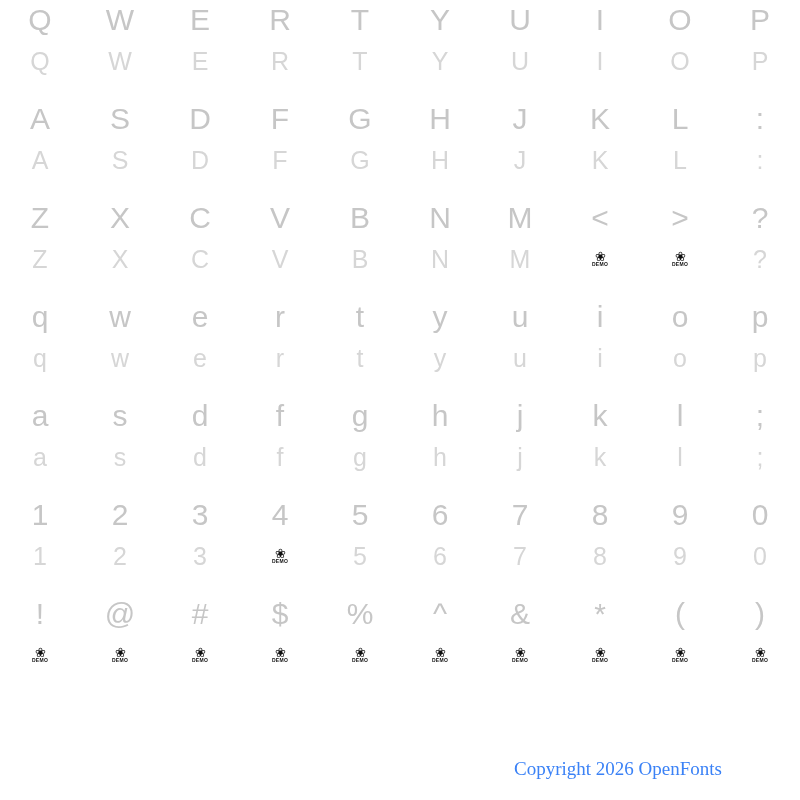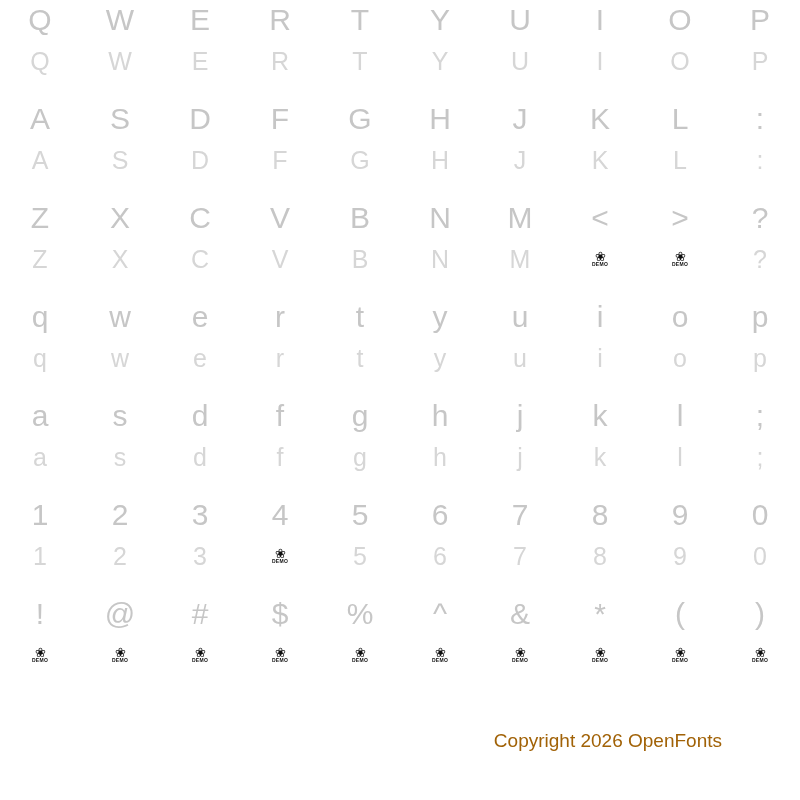--- a/index.html
+++ b/index.html
@@ -71,24 +71,24 @@
   .demo-mark .demo-word {
     font-size: 5px;
     font-weight: 700;
     letter-spacing: 0.3px;
     color: #111;
     line-height: 6px;
   }
   .copyright {
     position: absolute;
     right: 78px;
-    bottom: 48px;
+    bottom: 20px;
     font-size: 19px;
-    color: #a16207;
-    font-family: Liberation Sans, sans-serif;
+    color: #3b82f6;
+    font-family: Liberation Serif, serif;
     white-space: nowrap;
   }
 </style>
 </head>
 <body>
 
 <div id="sheet">
   <div id="rows-host">
       <div class="grid row-big" style="top: 0px;">
         <div class="cell">Q</div>

